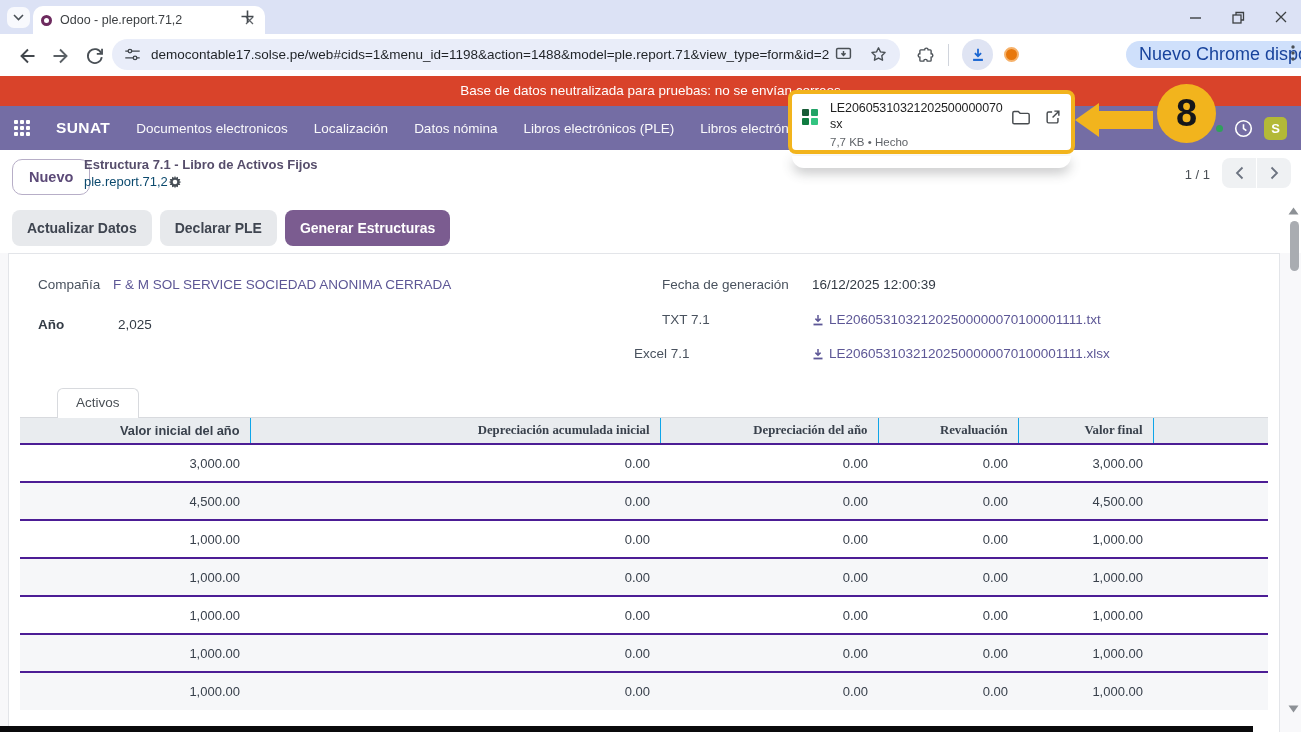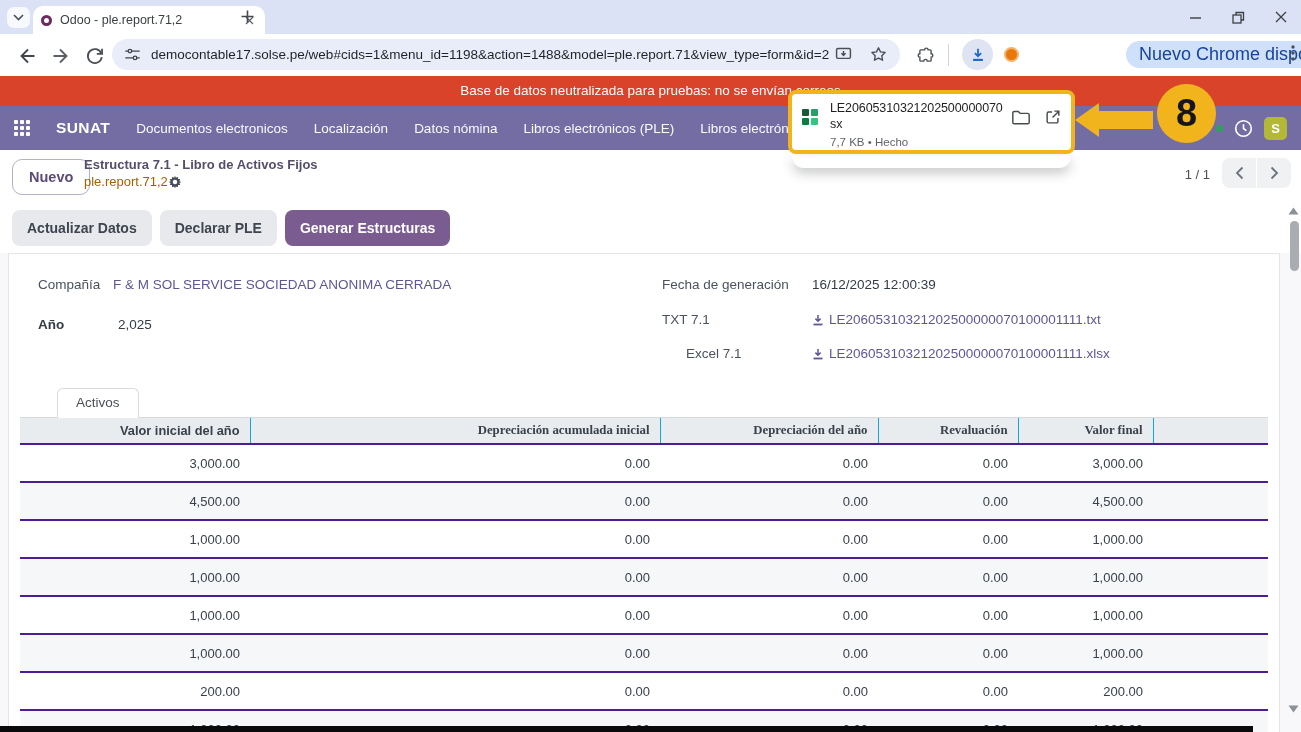--- a/index.html
+++ b/index.html
@@ -48,21 +48,21 @@
   .dl-popup-bottom{position:absolute;left:792px;top:156px;width:279px;height:12px;background:#fff;border-radius:0 0 12px 12px;box-shadow:0 5px 12px rgba(60,64,67,.3);z-index:9;}
   .ann-arrow{position:absolute;left:1075px;top:103px;width:78px;height:34px;z-index:11;}
   .ann-arrow .head{position:absolute;left:0;top:0;width:0;height:0;border-top:17px solid transparent;border-bottom:17px solid transparent;border-right:24px solid var(--yellow);}
   .ann-arrow .bar{position:absolute;left:24px;top:8px;width:54px;height:18px;background:var(--yellow);}
   .ann-circle{position:absolute;left:1157px;top:84px;width:59px;height:59px;border-radius:50%;background:var(--yellow);display:flex;align-items:center;justify-content:center;font-size:38px;font-weight:600;color:#15161a;z-index:11;}
 
   
   .btn-nuevo{position:absolute;left:12px;top:159px;height:36px;padding:0 16px;background:#fff;border:1px solid #b7aec7;border-radius:10px;color:#5c4a78;font-weight:700;font-size:14.5px;line-height:34px;}
   .bc{position:absolute;left:84px;top:157px;}
   .bc-parent{font-size:13px;font-weight:600;color:#564d6b;white-space:nowrap;}
-  .bc-current{margin-top:2px;font-size:13px;color:#a16207;display:flex;align-items:center;gap:0;white-space:nowrap;}
+  .bc-current{margin-top:2px;font-size:13px;color:#0c4a6e;display:flex;align-items:center;gap:0;white-space:nowrap;}
   .pager-count{position:absolute;left:1158px;top:167px;width:52px;text-align:right;font-size:13px;color:#4a5056;white-space:nowrap;}
   .pager-btns{position:absolute;left:1222px;top:158px;display:flex;gap:1px;}
   .pager-btn{width:34px;height:30px;background:#eff1f3;display:flex;align-items:center;justify-content:center;color:#6c7380;}
   .pager-btn:first-child{border-radius:8px 0 0 8px;}
   .pager-btn:last-child{border-radius:0 8px 8px 0;}
 
   .action-row{position:absolute;left:12px;top:210px;display:flex;gap:8px;}
   .o-btn{height:36px;padding:0 15px;border-radius:8px;font-size:14px;font-weight:600;line-height:36px;white-space:nowrap;}
   .o-btn.secondary{background:#e7e9ec;color:#3f4550;}
   .o-btn.primary{background:var(--primary);color:#fff;}
@@ -327,21 +327,21 @@
   <span class="f-label" style="left:662px;top:312px;">TXT 7.1</span>
   <span class="f-link" style="left:812px;top:312px;">
     <span>
         <svg width="12" height="12" viewBox="0 0 12 12">
           <path d="M6 1 v6 M3.4 4.6 L6 7.2 L8.6 4.6" fill="none" stroke="#5d5796" stroke-width="1.5"></path>
           <path d="M1.5 10.5 h9" stroke="#5d5796" stroke-width="1.8"></path>
         </svg>
       </span>
     <span>LE20605310321202500000070100001111.txt</span>
   </span>
-  <span class="f-label" style="left:686px;top:346px;">Excel 7.1</span>
+  <span class="f-label" style="left:634px;top:346px;">Excel 7.1</span>
   <span class="f-link" style="left:812px;top:346px;">
     <span>
         <svg width="12" height="12" viewBox="0 0 12 12">
           <path d="M6 1 v6 M3.4 4.6 L6 7.2 L8.6 4.6" fill="none" stroke="#5d5796" stroke-width="1.5"></path>
           <path d="M1.5 10.5 h9" stroke="#5d5796" stroke-width="1.8"></path>
         </svg>
       </span>
     <span>LE20605310321202500000070100001111.xlsx</span>
   </span>
 
@@ -409,28 +409,20 @@
           <td></td>
         </tr>
         <tr class="alt">
           <td>1,000.00</td>
           <td>0.00</td>
           <td>0.00</td>
           <td>0.00</td>
           <td>1,000.00</td>
           <td></td>
         </tr>
-        <tr>
-          <td>200.00</td>
-          <td>0.00</td>
-          <td>0.00</td>
-          <td>0.00</td>
-          <td>200.00</td>
-          <td></td>
-        </tr>
         <tr class="alt">
           <td>1,000.00</td>
           <td>0.00</td>
           <td>0.00</td>
           <td>0.00</td>
           <td>1,000.00</td>
           <td></td>
         </tr>
       </tbody>
   </table>

